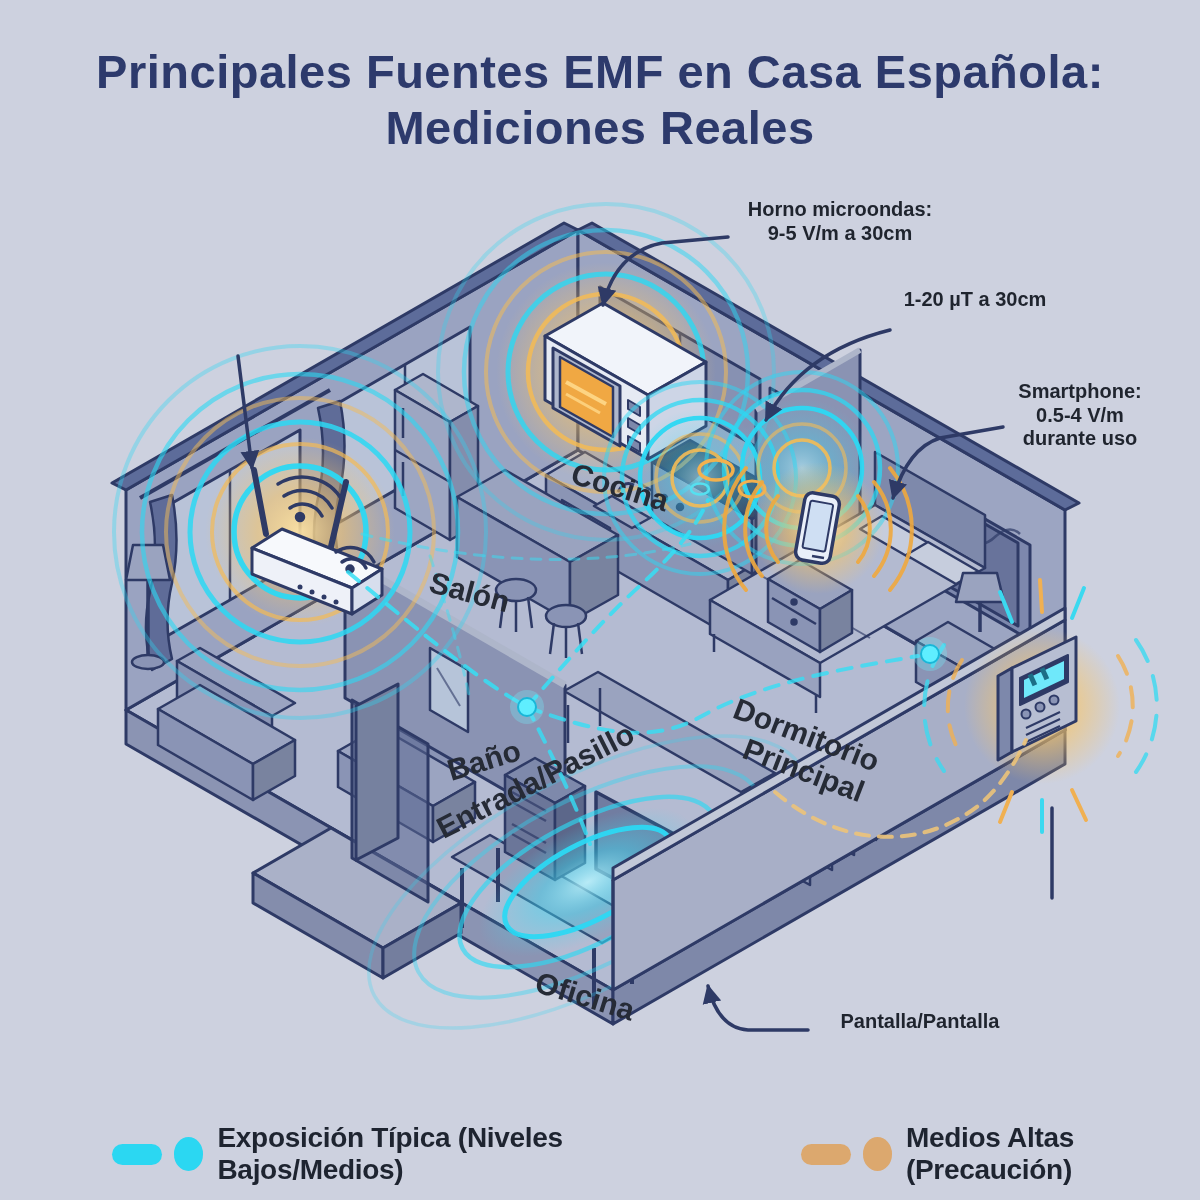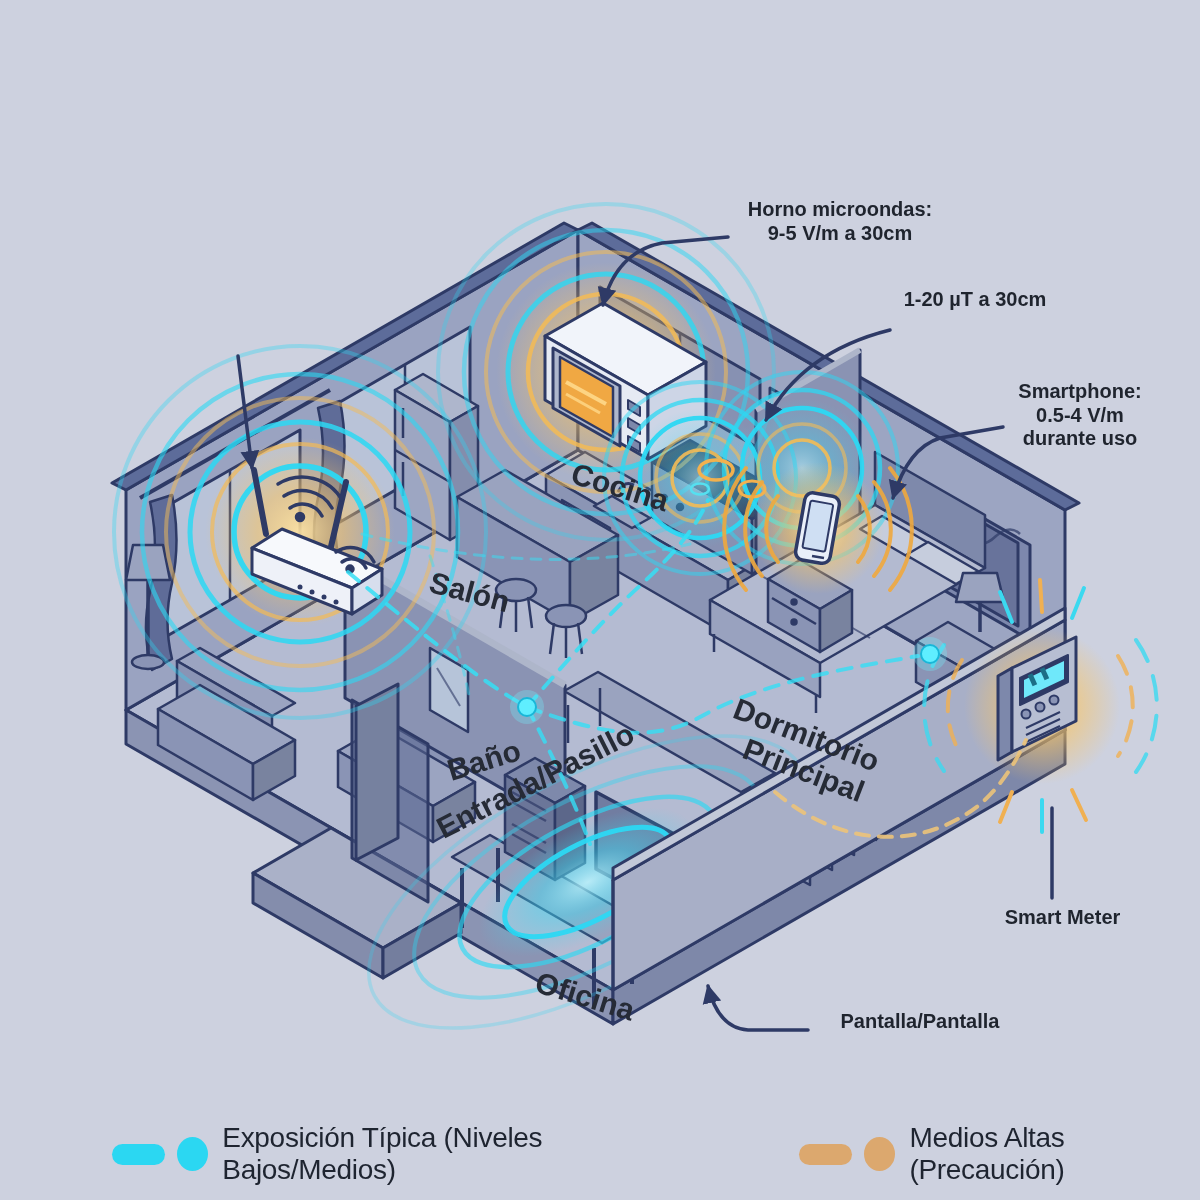--- a/index.html
+++ b/index.html
@@ -23,21 +23,21 @@
   .lbl-smartmeter{left:930px;top:906px;width:265px;}
   .lbl-computer{left:755px;top:1010px;width:330px;}
   .legend{position:absolute;top:1122px;left:0;width:1200px;display:flex;align-items:center;}
   .legend-item{display:flex;align-items:center;}
   .legend-item.first{margin-left:112px;}
   .legend-item.second{margin-left:118px;}
   .cap{width:58px;height:21px;border-radius:11px;}
   .dot{width:34px;height:34px;border-radius:50%;margin-left:12px;}
   .cap.cyan,.dot.cyan{background:var(--cyan);}
   .cap.tan,.dot.tan{background:var(--tan);}
-  .legend-label{margin-left:14px;font-size:28px;font-weight:400;color:#1e2430;letter-spacing:-.3px;}
+  .legend-label{margin-left:14px;font-size:28px;font-weight:700;color:#1e2430;letter-spacing:-.3px;}
   svg text.room{font-family:"Liberation Sans",sans-serif;font-size:30px;font-weight:600;fill:var(--room-text);}
 </style>
 </head>
 <body>
 
 <div class="canvas">
 
   <svg class="scene" width="1200" height="1200" viewBox="0 0 1200 1200">
     <defs>
       <radialGradient id="glowO">
@@ -436,35 +436,36 @@
       <text class="room" x="487" y="770" text-anchor="middle" transform="rotate(-17 487 770)" font-size="29">Baño</text>
       <text class="room" x="540" y="790" text-anchor="middle" transform="rotate(-27 540 790)" font-size="29">Entrada/Pasillo</text>
       <g transform="rotate(21 800 752)">
         <text class="room" x="800" y="744" text-anchor="middle" font-size="29">Dormitorio</text>
         <text class="room" x="810" y="778" text-anchor="middle" font-size="29">Principal</text>
       </g>
       <text class="room" x="582" y="1006" text-anchor="middle" transform="rotate(17 582 1006)">Oficina</text>
     </g>
   </svg>
 
+  <div class="title">
+    <div>Principales Fuentes EMF en Casa Española:</div>
+    <div>Mediciones Reales</div>
+  </div>
 
   <div class="dev-label lbl-microwave">
     <span>Horno microondas:</span>
     <span>9-5 V/m a 30cm</span>
   </div>
   <div class="dev-label lbl-induction">
     <span>1-20 µT a 30cm</span>
   </div>
   <div class="dev-label lbl-smartphone">
     <span>Smartphone:</span>
     <span>0.5-4 V/m</span>
     <span>durante uso</span>
-  </div>
-  <div class="dev-label lbl-smartmeter">
-    <span>Smart Meter</span>
   </div>
   <div class="dev-label lbl-computer">
     <span>Pantalla/Pantalla</span>
   </div>
 
   <div class="legend">
     <div class="legend-item first">
       <div class="cap cyan"></div>
       <div class="dot cyan"></div>
       <span class="legend-label">Exposición Típica (Niveles Bajos/Medios)</span>

